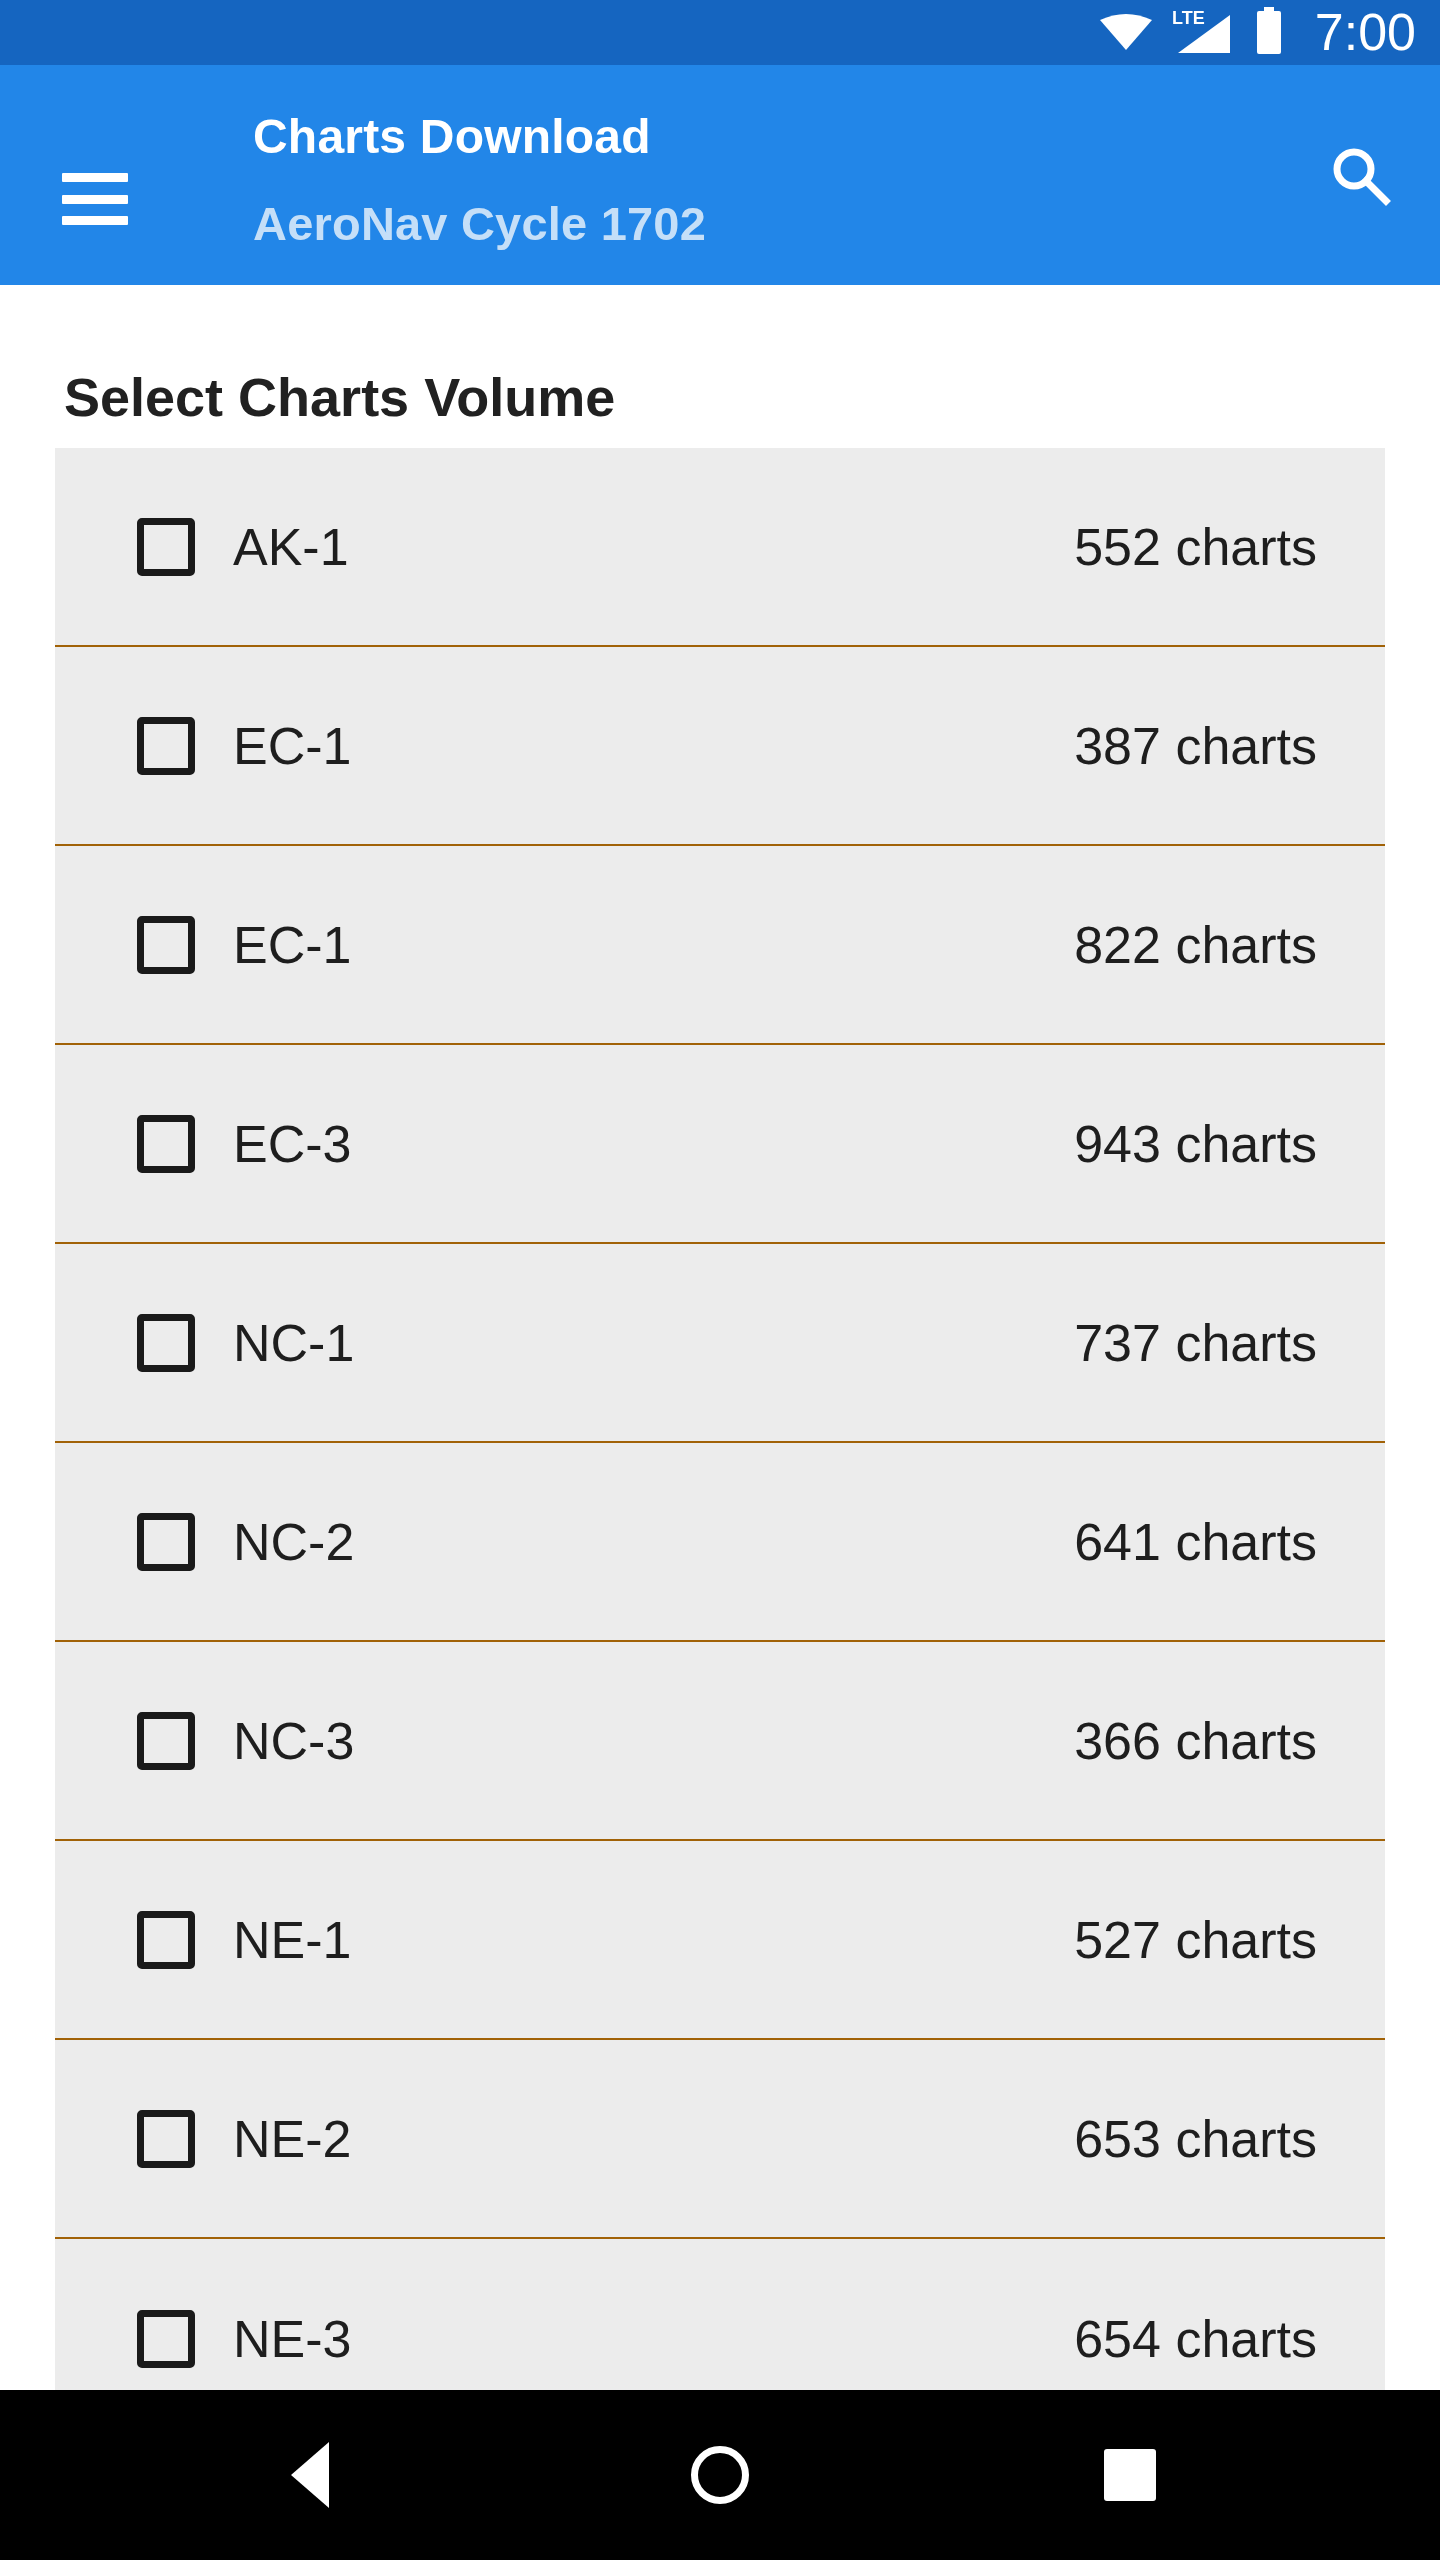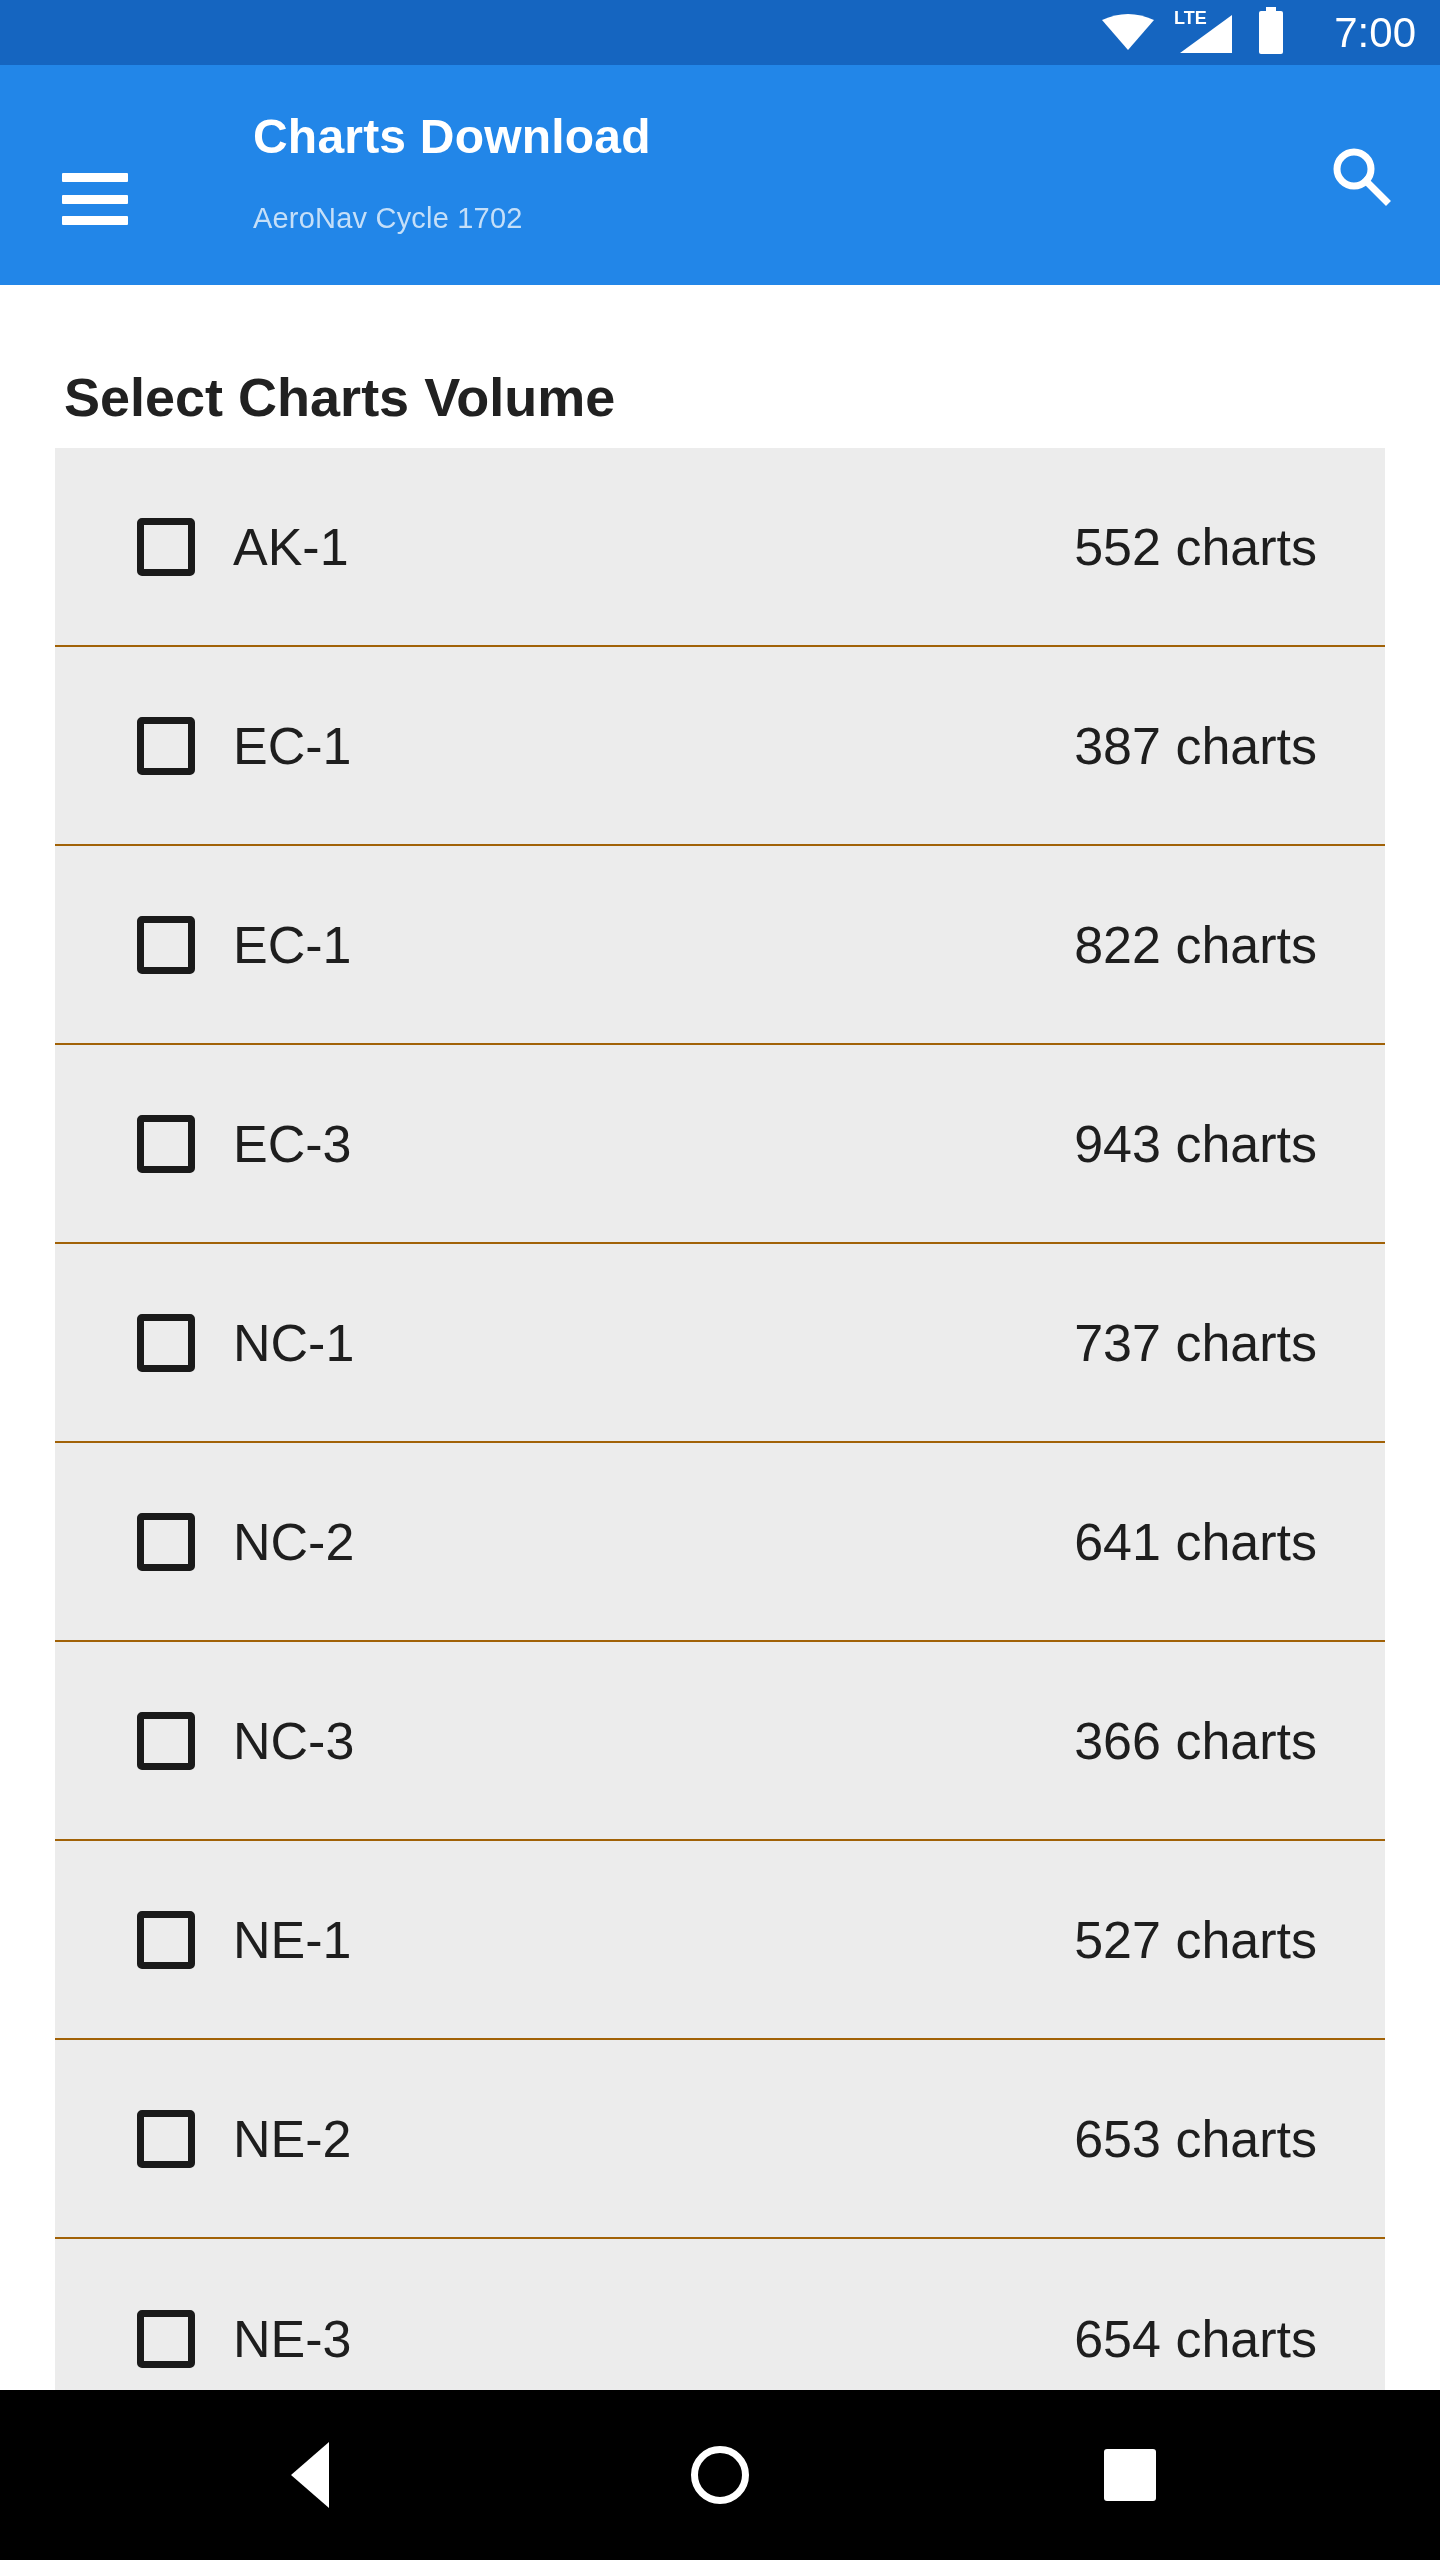--- a/index.html
+++ b/index.html
@@ -31,24 +31,24 @@
   }
   .status-icons {
     display: flex;
     align-items: center;
     gap: 18px;
     height: 65px;
   }
   .ico { display: block; }
   .status-time {
     color: #ffffff;
-    font-size: 42px;
+    font-size: 52px;
     font-weight: 400;
     letter-spacing: 0px;
-    margin-left: 30px;
+    margin-left: 13px;
     line-height: 65px;
   }
 
   
   .app-bar {
     position: absolute;
     top: 65px; left: 0;
     width: 1440px;
     height: 220px;
     background: #2286E8;
@@ -80,26 +80,26 @@
   .app-title {
     color: #ffffff;
     font-size: 48px;
     font-weight: bold;
     line-height: 72px;
     letter-spacing: 0.2px;
     white-space: nowrap;
   }
   .app-subtitle {
     color: #C5DFF8;
-    font-size: 29px;
-    font-weight: 400;
+    font-size: 47px;
+    font-weight: 700;
     line-height: 62px;
     letter-spacing: 0.2px;
     white-space: nowrap;
-    margin-top: 14px;
+    margin-top: 20px;
   }
   .search-btn {
     position: absolute;
     right: 48px;
     top: 78px;
     width: 64px;
     height: 64px;
   }
 
   

